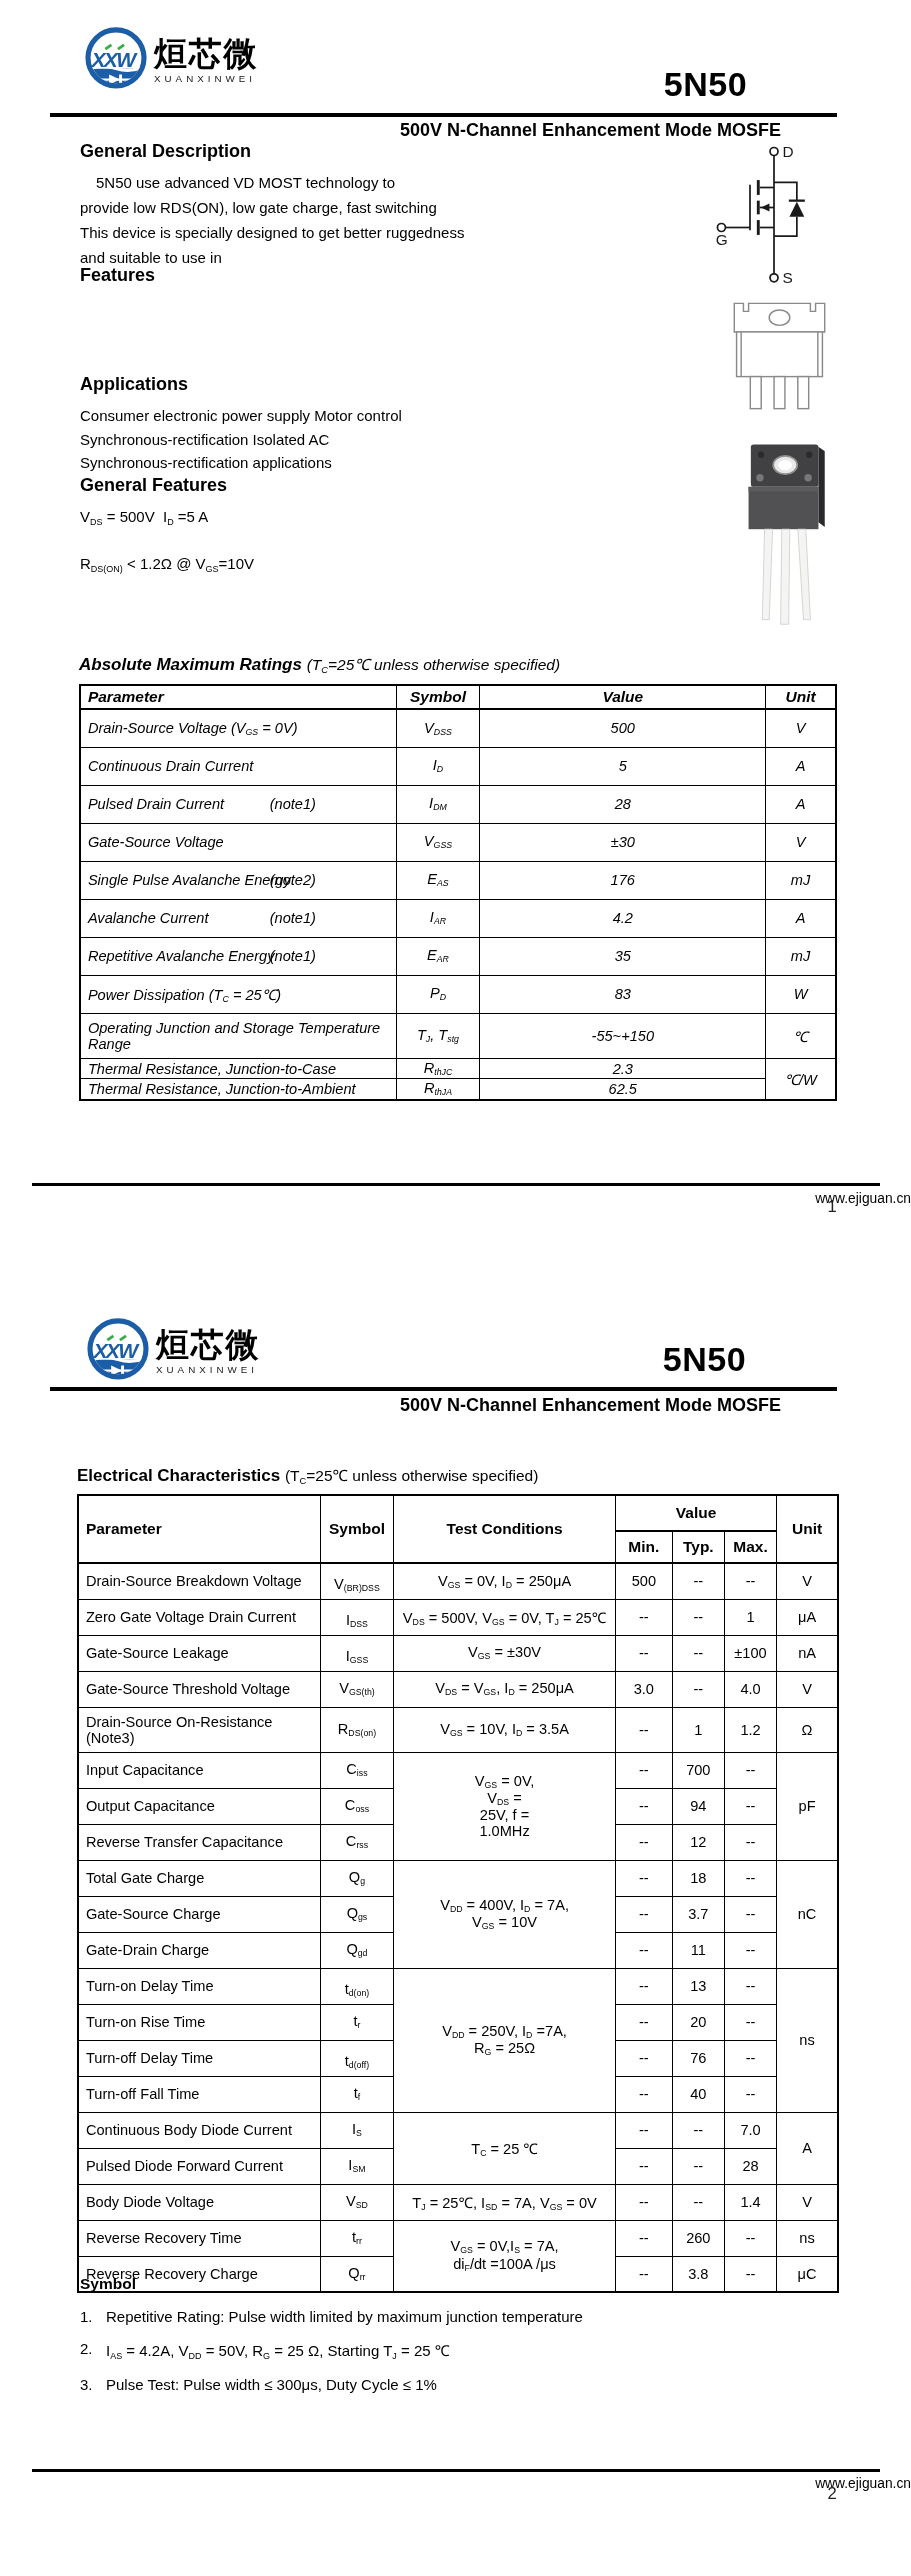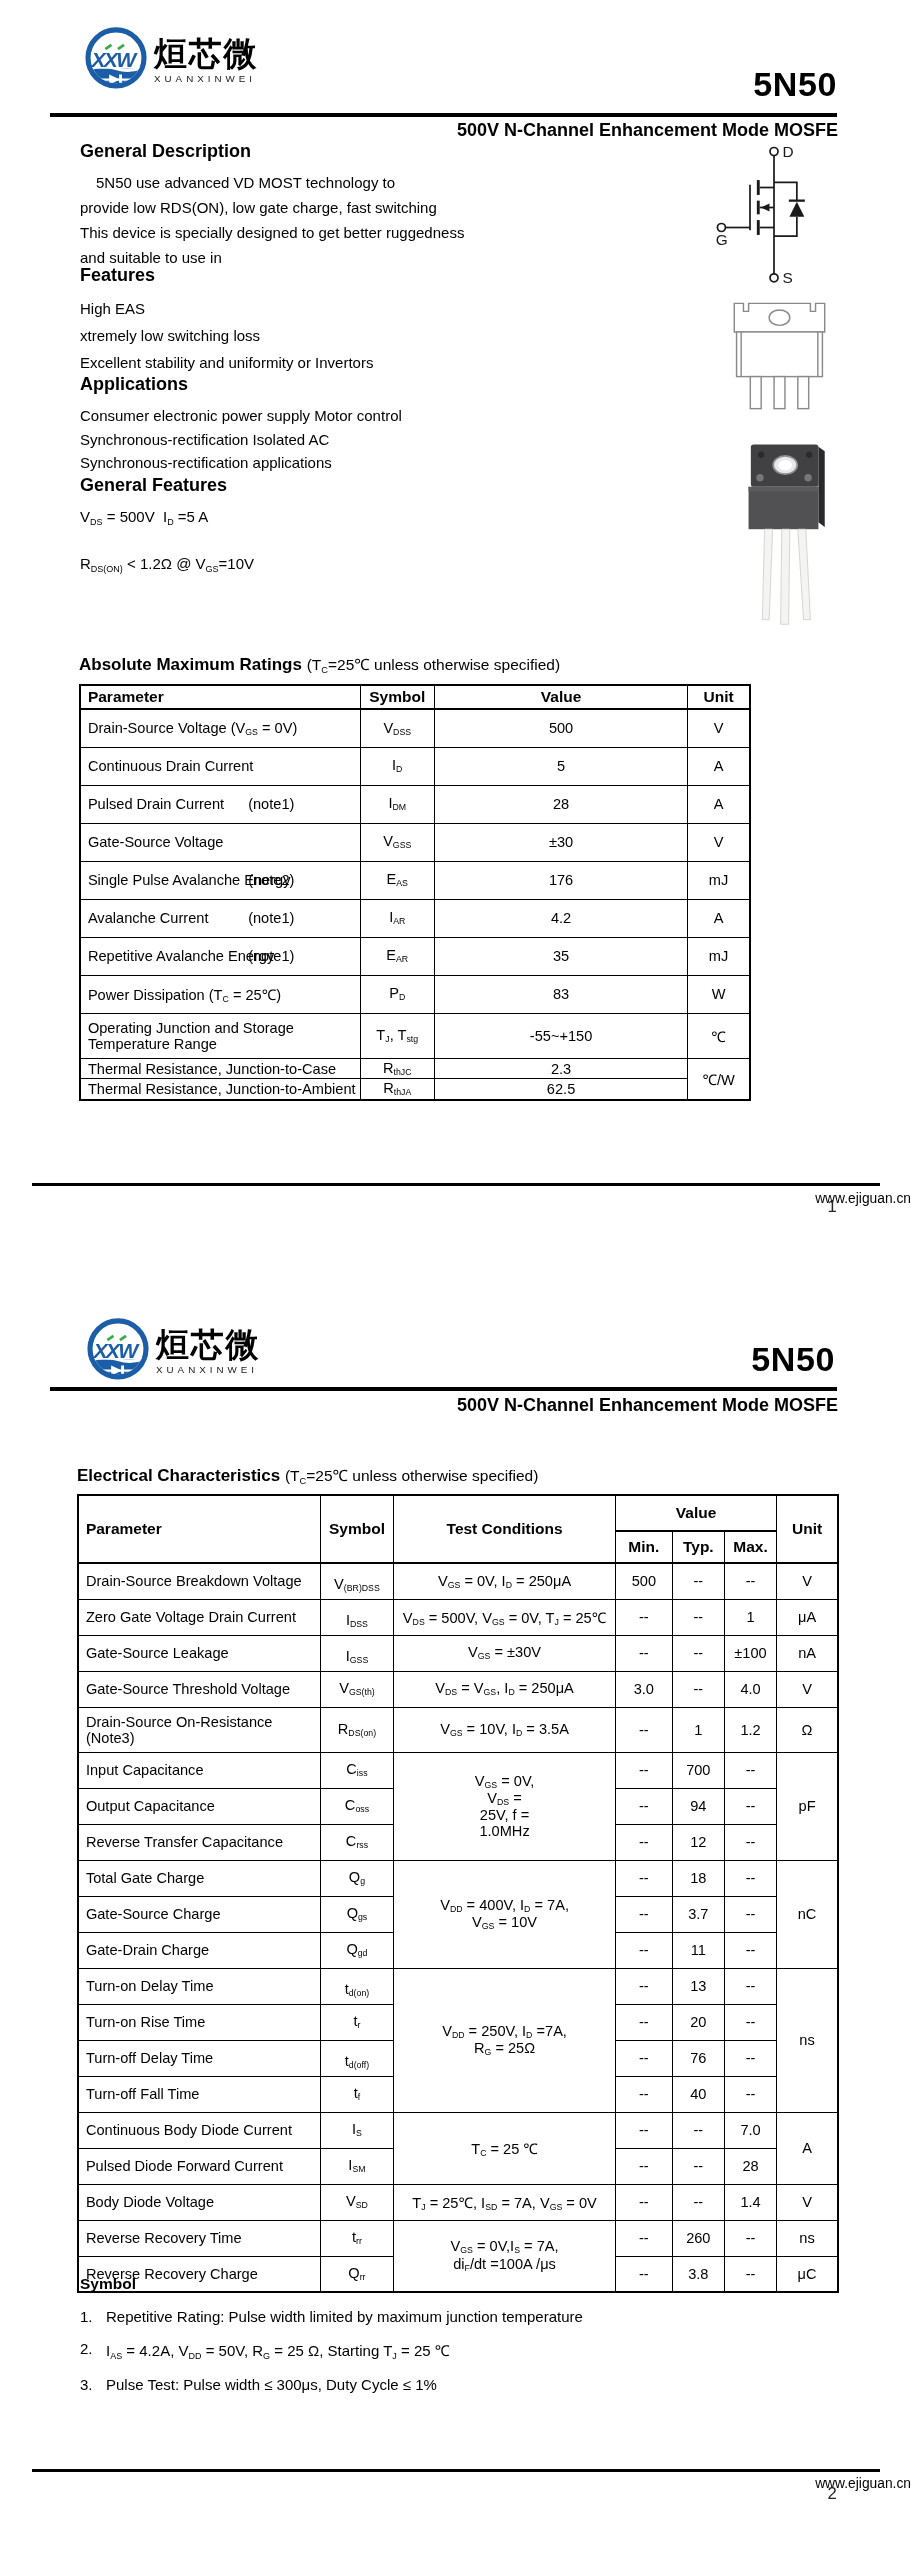--- a/index.html
+++ b/index.html
@@ -9,21 +9,21 @@
   }
   .abs{position:absolute;}
   sub{font-size:0.6em;vertical-align:-0.28em;letter-spacing:0;}
   
   .logo-svg{width:64px;height:68px;display:block;}
   .brand-cn{font-size:33px;font-weight:700;letter-spacing:1.7px;line-height:1;}
   .brand-en{font-size:9.8px;letter-spacing:4px;color:#1a1a1a;margin-top:3.4px;font-weight:500;}
   .part-number{font-size:34px;font-weight:700;letter-spacing:0.6px;}
   .hrule{background:#000;height:4px;}
   .doc-subtitle{font-size:18px;font-weight:700;}
-  .right{text-align:right;}
+  .right{text-align:center;}
   
   .h1{font-size:18px;font-weight:700;}
   .body-text{font-size:15px;line-height:25px;}
   .indent{text-indent:16px;}
   .list .li{display:block;}
   
   .tbl-title{font-size:17px;}
   .tbl-title .t{font-weight:700;}
   .tbl-title .s{font-weight:400;font-size:15.5px;}
   
@@ -95,25 +95,20 @@
 
   <div class="abs h1" style="left:80px;top:141px;">General Description</div>
   <div class="abs body-text" style="left:80px;top:170px;width:436px;">
     <div class="indent">5N50   use advanced VD MOST technology to</div>
     <div>provide low RDS(ON), low gate charge, fast  switching</div>
     <div>This device is specially designed to get better ruggedness</div>
     <div>and suitable to use in</div>
   </div>
 
   <div class="abs h1" style="left:80px;top:265px;">Features</div>
-  <div class="abs body-text list" style="left:80px;top:295px;width:436px;line-height:27px;">
-    <span class="li">High EAS</span>
-    <span class="li">xtremely low switching loss</span>
-    <span class="li">Excellent stability and uniformity or Invertors</span>
-  </div>
 
   <div class="abs h1" style="left:80px;top:374px;">Applications</div>
   <div class="abs body-text list" style="left:80px;top:404px;width:436px;line-height:23.5px;">
     <span class="li">Consumer electronic power supply Motor control</span>
     <span class="li">Synchronous-rectification Isolated AC</span>
     <span class="li">Synchronous-rectification applications</span>
   </div>
 
   <div class="abs h1" style="left:80px;top:475px;">General Features</div>
   <div class="abs body-text" style="left:80px;top:504px;width:436px;">
@@ -173,21 +168,21 @@
     <circle cx="110" cy="64" r="6.5" fill="#777779"></circle>
     <rect x="6" y="80" width="122" height="74" fill="#515153"></rect>
     <rect x="6" y="80" width="122" height="8" fill="#5c5c5e"></rect>
     <g fill="#f4f4f2" stroke="#cfcfcf" stroke-width="1.5">
       <polygon points="34,154 48,154 42,312 30,312"></polygon>
       <polygon points="64,154 78,154 76,320 62,320"></polygon>
       <polygon points="92,154 106,154 114,312 102,312"></polygon>
     </g>
   </svg>
 
-  <div class="abs" style="left:79px;top:653px;width:672px;">
+  <div class="abs" style="left:79px;top:653px;width:758px;font-style:italic;">
     <div class="tbl-title">
       <span class="t">Absolute Maximum Ratings</span>
       <span class="s">(T<sub>C</sub>=25℃ unless otherwise specified)</span>
     </div>
     <table class="ds" id="amr-table" style="margin-top:9.2px;">
         <colgroup>
           <col style="width: 41.8%;">
           <col style="width: 11.1%;">
           <col style="width: 37.8%;">
           <col style="width: 9.3%;">

